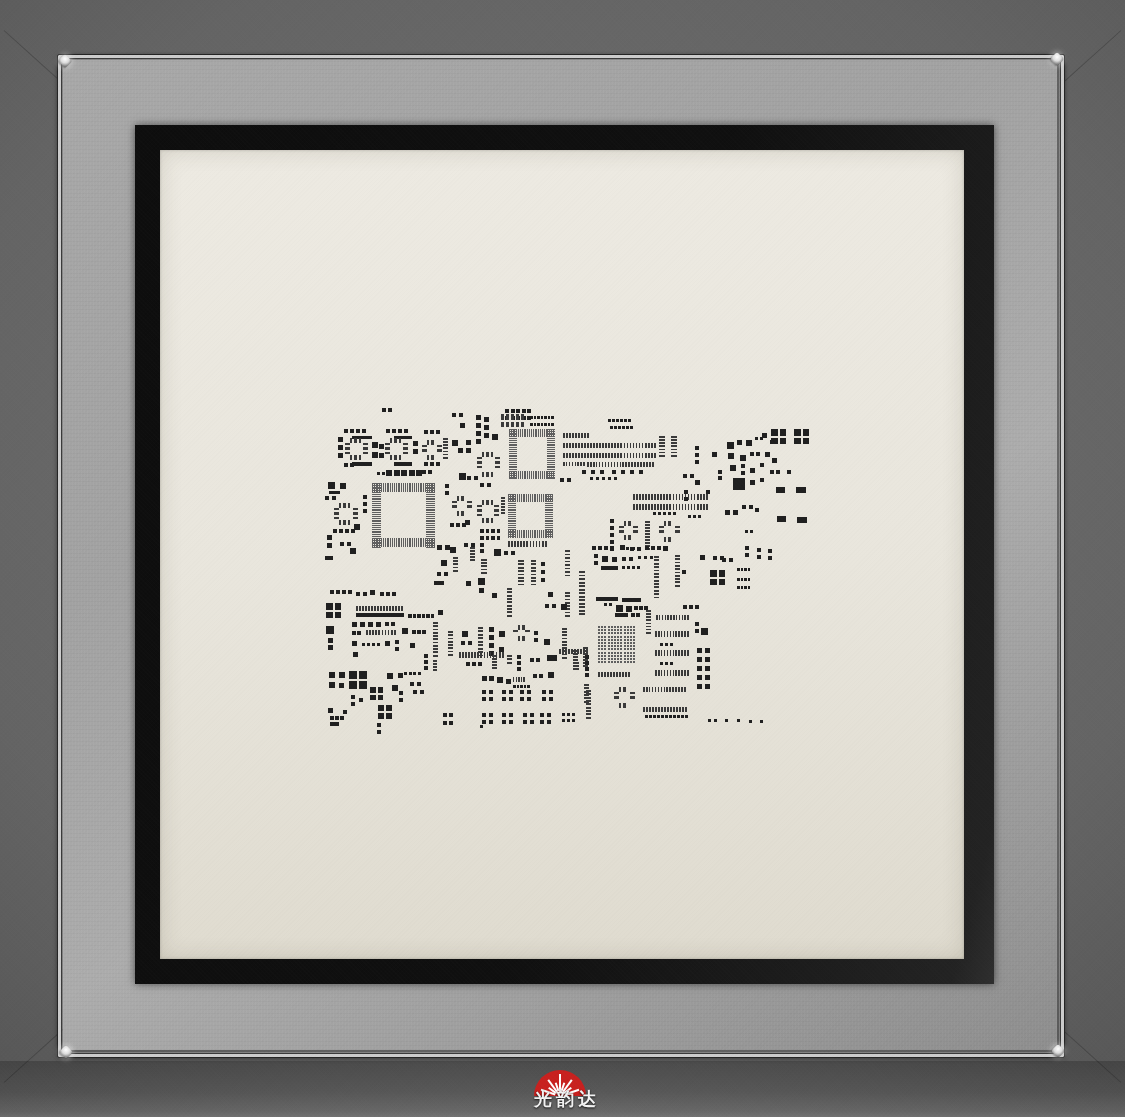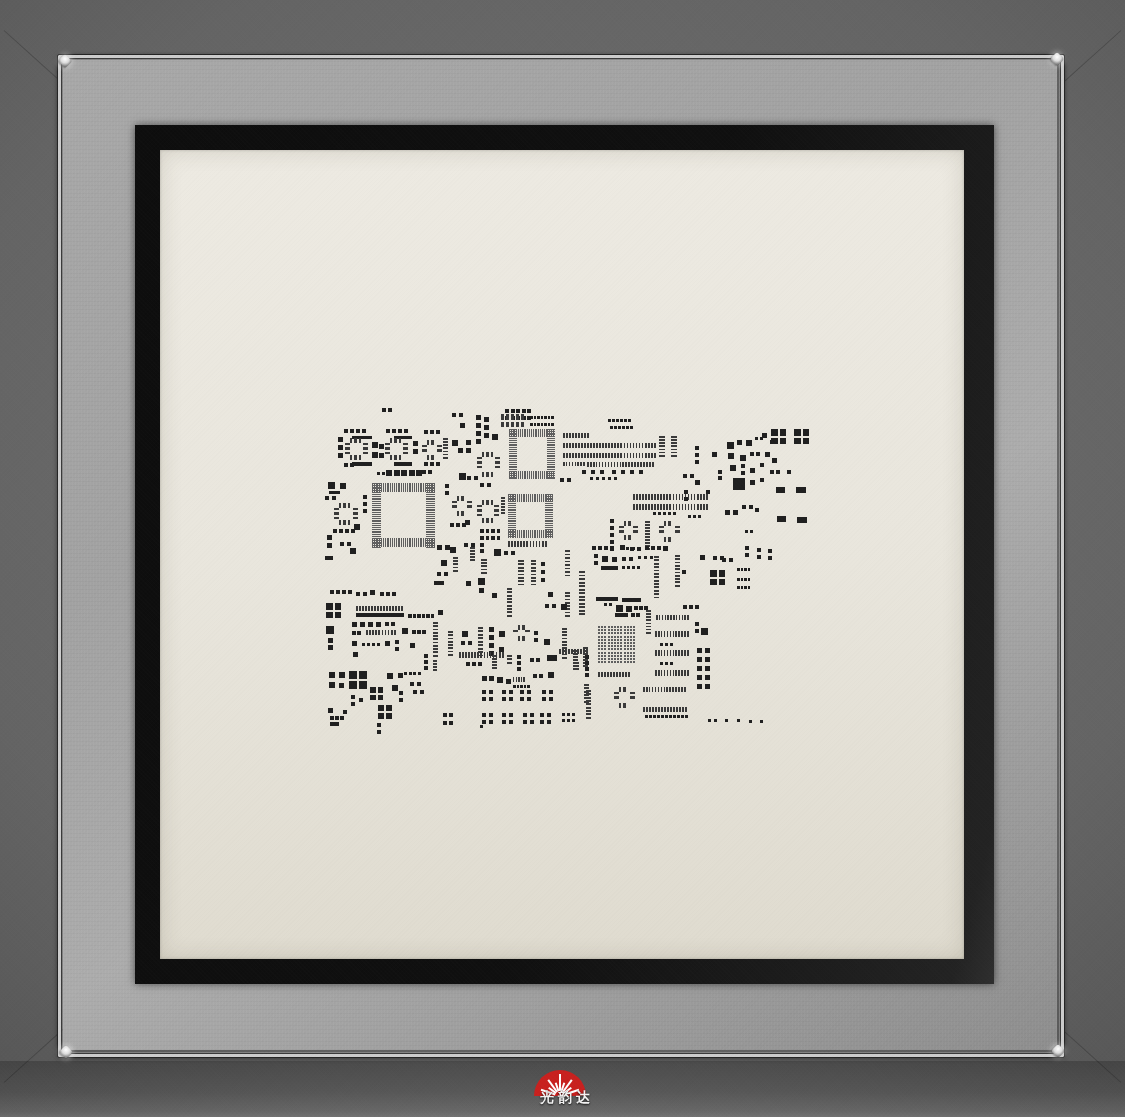--- a/index.html
+++ b/index.html
@@ -30,21 +30,21 @@
   .rivet{position:absolute;width:10px;height:10px;z-index:7;transform:rotate(45deg);border-radius:2px;
     background:radial-gradient(circle at 35% 35%, #ffffff 0%, #dcdcdc 45%, #8c8c8c 75%, #555 100%);
     box-shadow:0 0 6px rgba(255,255,255,.8), 0 1px 2px rgba(0,0,0,.6);}
   .rivet.tl{left:60px;top:56px;} .rivet.tr{left:1052px;top:54px;}
   .rivet.bl{left:61px;top:1047px;} .rivet.br{left:1053px;top:1046px;}
   .bottom-shade{position:absolute;left:0;top:1061px;width:100%;height:56px;z-index:2;
     background:linear-gradient(180deg, rgba(0,0,0,.22) 0%, rgba(0,0,0,.08) 55%, rgba(255,255,255,.06) 90%, rgba(255,255,255,.13) 100%);}
   .logo{position:absolute;left:518px;top:1066px;width:94px;height:50px;z-index:4;}
   .logo svg{position:absolute;left:0;top:0;}
   .logo-text{position:absolute;left:0;right:0;top:24px;text-align:center;
-    font-weight:bold;font-size:14px;line-height:1;letter-spacing:4px;padding-left:4px;
+    font-weight:bold;font-size:18px;line-height:1;letter-spacing:4px;padding-left:4px;
     color:var(--c-logo_text,#f2f2f2);font-family:"DejaVu Sans",sans-serif;
     text-shadow:0 1px 2px rgba(0,0,0,.75), 0 0 1px rgba(0,0,0,.5);}
   .grain{position:absolute;inset:0;z-index:9;pointer-events:none;opacity:.55;
     background:
       repeating-linear-gradient(45deg, rgba(255,255,255,.015) 0 1px, rgba(0,0,0,0) 1px 3px),
       repeating-linear-gradient(-45deg, rgba(0,0,0,.018) 0 1px, rgba(0,0,0,0) 1px 3px);}
 </style>
 </head>
 <body>
 

